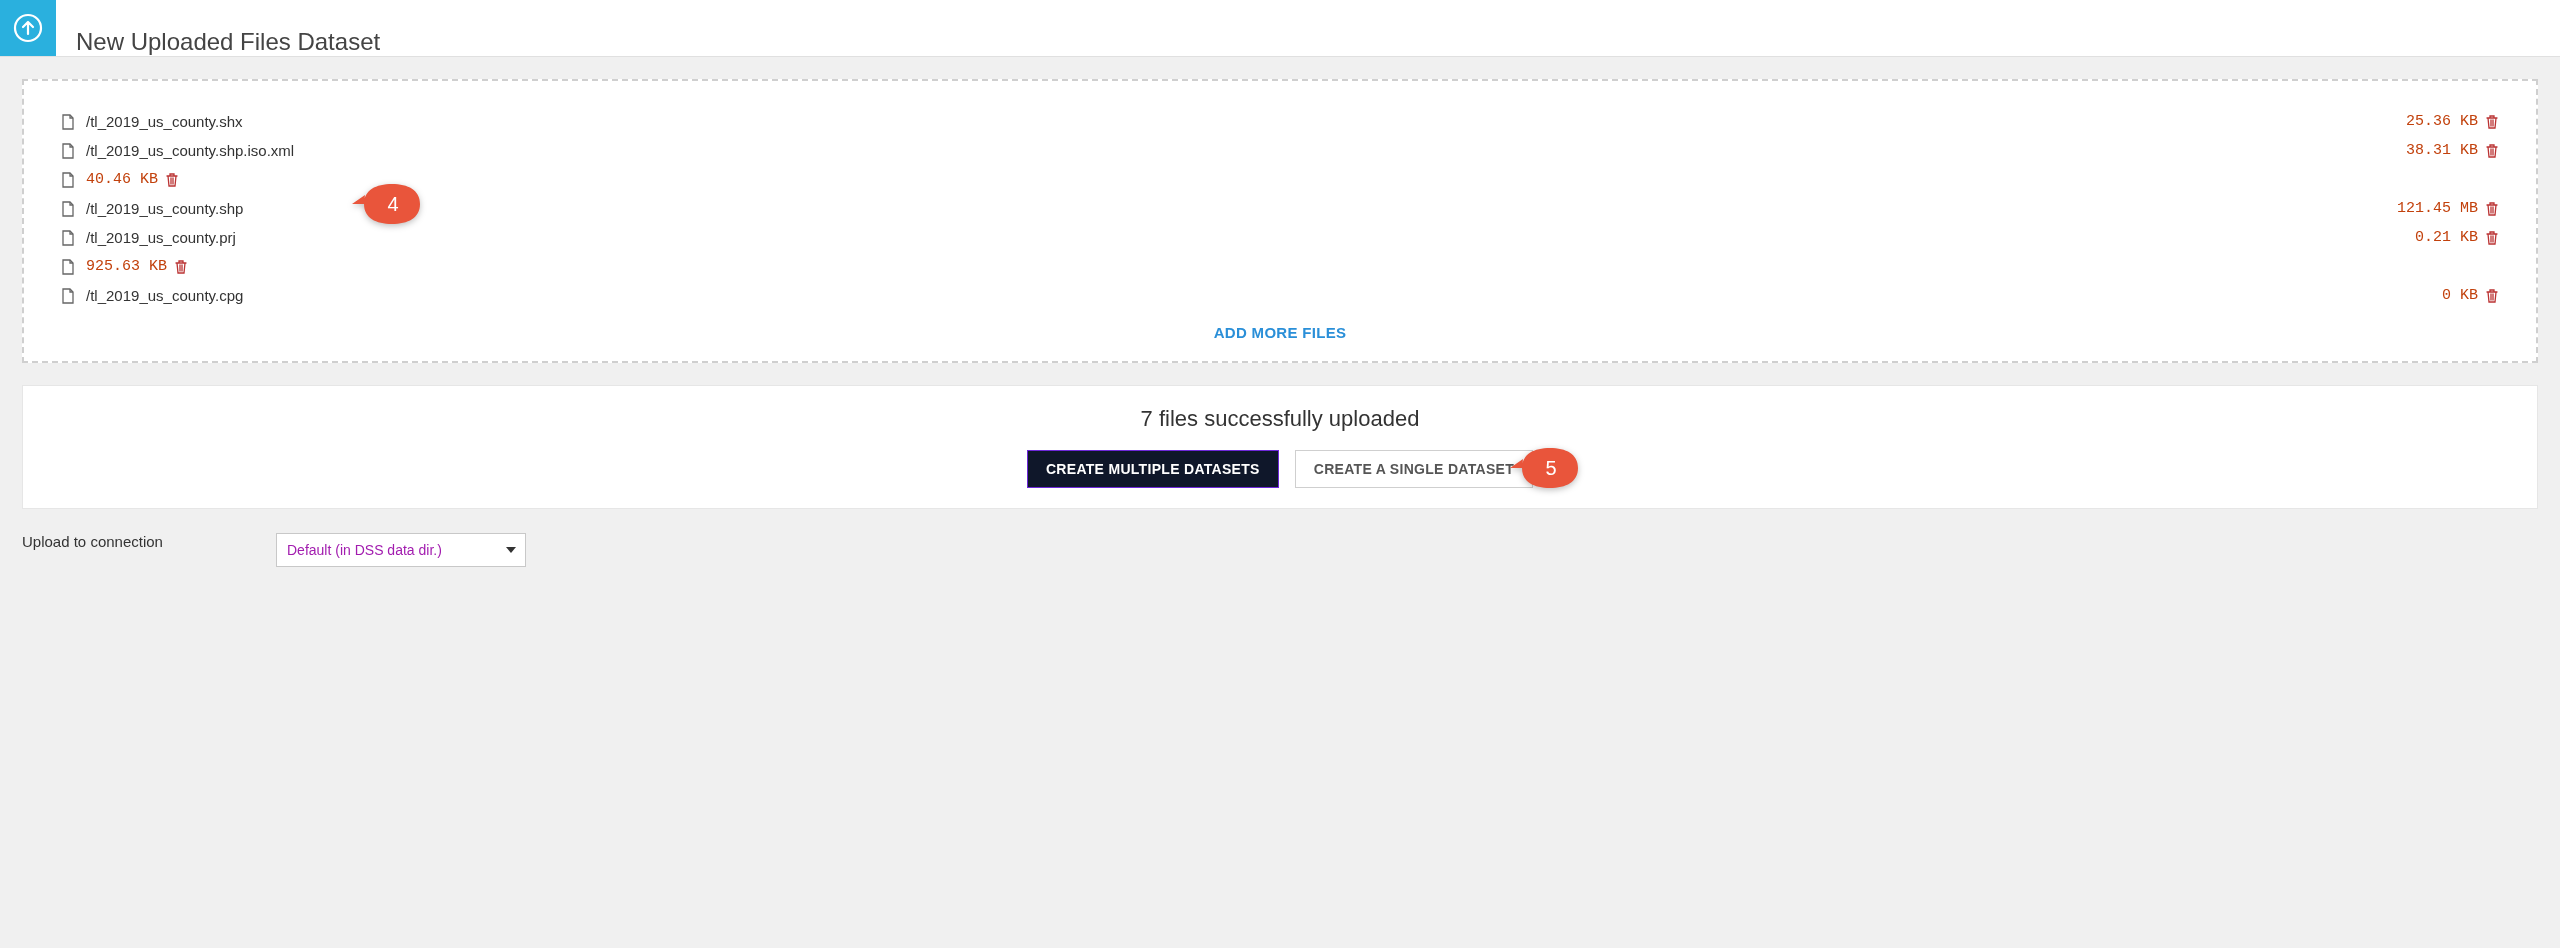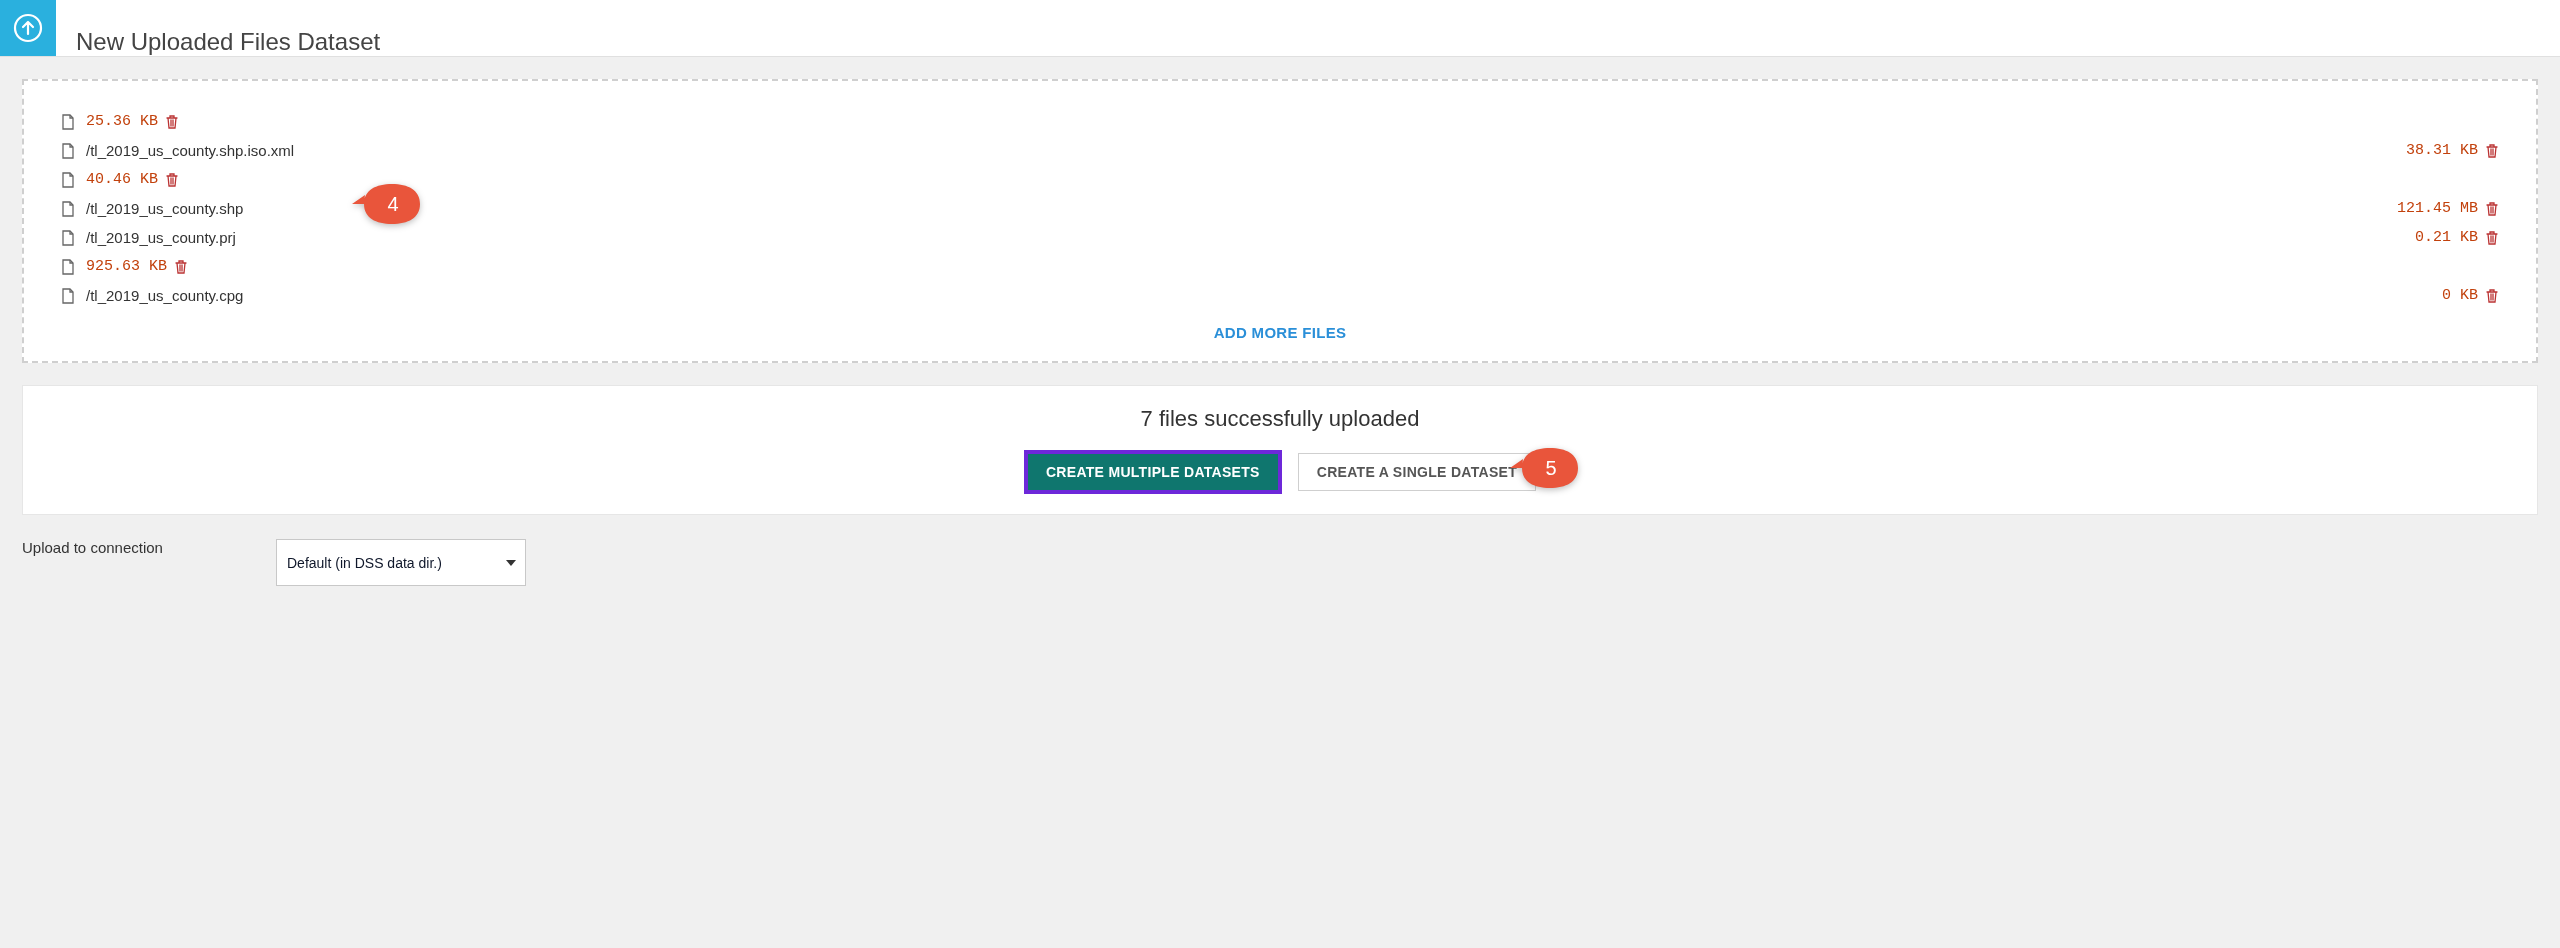--- a/index.html
+++ b/index.html
@@ -95,47 +95,47 @@
       padding: 10px 18px;
       font-size: 14px;
       font-weight: 700;
       letter-spacing: 0.3px;
       border: 1px solid #cfcfcf;
       background: #fff;
       color: #555;
       cursor: pointer;
     }
     .btn-primary {
-      background: #0f766e;
-      border: 4px solid #6d28d9;
+      background: #0f172a;
+      border: 1px solid #6d28d9;
       color: #fff;
     }
     .conn-row {
       display: flex;
       align-items: flex-start;
       gap: 24px;
       padding: 14px 22px 0 22px;
       font-size: 15px;
       color: #333;
     }
     .conn-label { min-width: 230px; }
     .select-wrap {
       position: relative;
       width: 250px;
     }
     .select-box {
       width: 100%;
-      height: 47px;
+      height: 34px;
       border: 1px solid #c8c8c8;
       background: #fff;
       padding: 0 30px 0 10px;
       display: flex;
       align-items: center;
       font-size: 14px;
-      color: #0f172a;
+      color: #a21caf;
       cursor: pointer;
     }
     .select-caret {
       position: absolute; right: 10px; top: 50%; transform: translateY(-50%);
       pointer-events: none;
     }
     .pos-rel { position: relative; }
   </style>
 </head>
 <body>
@@ -152,20 +152,21 @@
 
 <div class="page-wrap">
 
   <div class="dropzone pos-rel">
 
     <div class="file-row">
       <svg class="file-icon" viewBox="0 0 16 16">
           <path d="M3 1h7l3 3v11H3z" fill="none" stroke="currentColor" stroke-width="1.3"></path>
           <path d="M10 1v3h3" fill="none" stroke="currentColor" stroke-width="1.3"></path>
         </svg>
+      <span class="file-name">/tl_2019_us_county.shx</span>
       <span class="file-size">25.36 KB</span>
       <svg class="trash" viewBox="0 0 16 16">
           <path d="M3 4h10M6 4V2h4v2M4 4l1 10h6l1-10M7 6v6M9 6v6" fill="none" stroke="currentColor" stroke-width="1.3" stroke-linecap="round"></path>
         </svg>
     </div>
 
     <div class="file-row">
       <svg class="file-icon" viewBox="0 0 16 16">
           <path d="M3 1h7l3 3v11H3z" fill="none" stroke="currentColor" stroke-width="1.3"></path>
           <path d="M10 1v3h3" fill="none" stroke="currentColor" stroke-width="1.3"></path>

